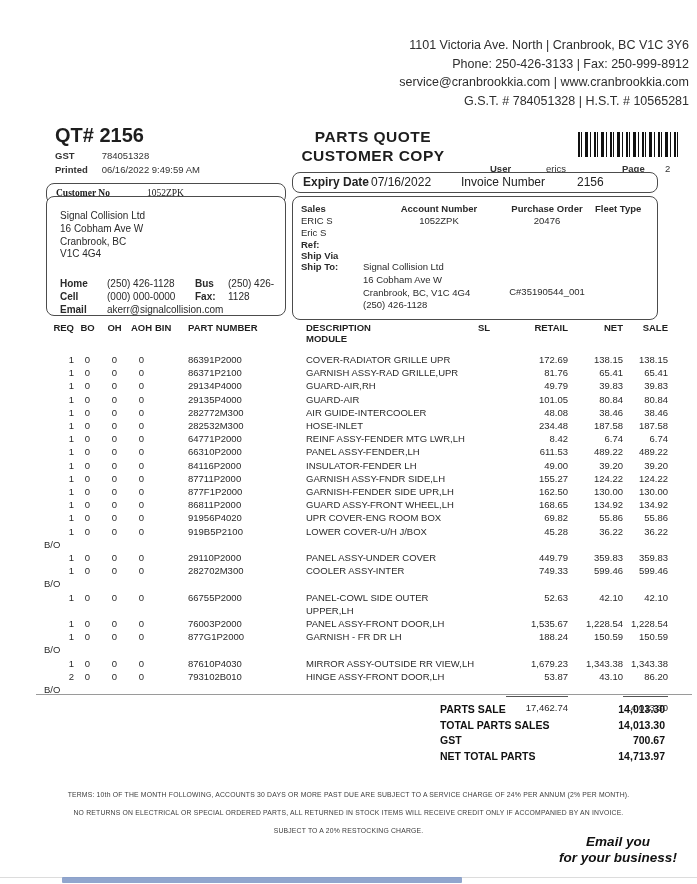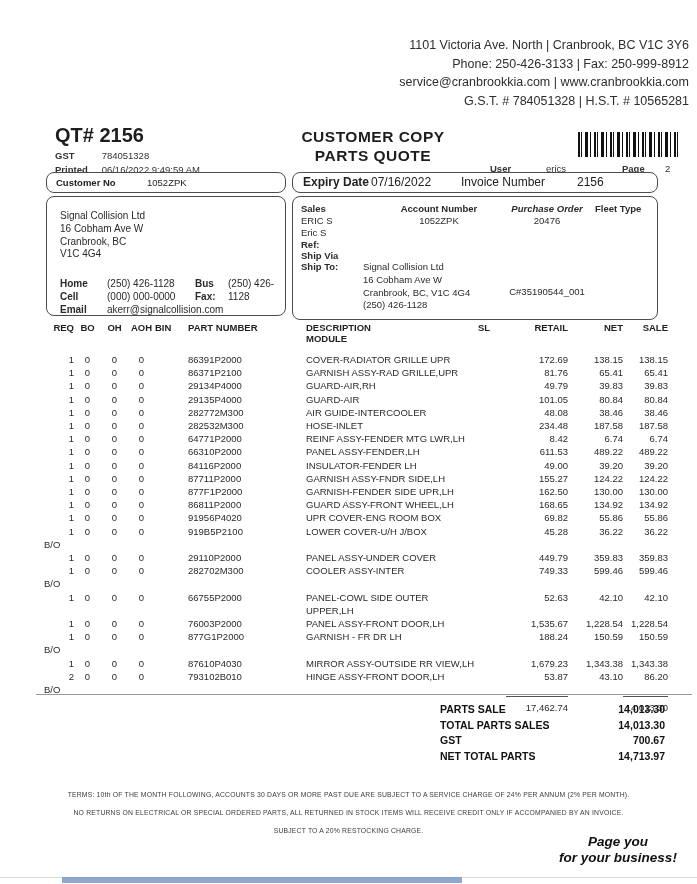--- a/index.html
+++ b/index.html
@@ -26,21 +26,21 @@
   }
   .user-line { position:absolute; left:480px; top:163px; width:210px; font-size:9.5px; color:#333; }
   .user-line span { position:absolute; top:0; }
   .u-lbl { left:10px; font-weight:700; }
   .u-val { left:66px; }
   .p-lbl { left:142px; font-weight:700; }
   .p-val { left:185px; }
 
   
   .rbox { position:absolute; border:1.5px solid #4c4c4c; border-radius:8px; background:#fff; }
-  .custno-box { left:46px; top:172px; width:240px; height:21px; font-size:9.5px; line-height:19px; }
+  .custno-box { left:46px; top:183px; width:240px; height:21px; font-size:9.5px; line-height:19px;font-family:Liberation Serif, serif; }
   .custno-box .lbl { position:absolute; left:9px; font-weight:700; }
   .custno-box .val { position:absolute; left:100px; }
   .customer-box { left:46px; top:196px; width:240px; height:120px; padding:13px 8px 0 13px;
                   font-size:10px; line-height:12.8px; color:#2a2a2a; }
   .contact-grid { margin-top:17px; }
   .contact-grid .row { position:relative; height:12.8px; }
   .contact-grid .l1 { position:absolute; left:0; font-weight:700; }
   .contact-grid .v1 { position:absolute; left:47px; }
   .contact-grid .l2 { position:absolute; left:135px; font-weight:700; }
   .contact-grid .v2 { position:absolute; left:168px; }
@@ -111,22 +111,22 @@
       <span class="lbl">GST</span>
       <span>784051328</span>
     </div>
     <div class="meta-line">
       <span class="lbl">Printed</span>
       <span>06/16/2022 9:49:59 AM</span>
     </div>
   </div>
 
   <div class="titles">
+    <div>PARTS QUOTE</div>
     <div>CUSTOMER COPY</div>
-    <div>PARTS QUOTE</div>
   </div>
 
   <div class="barcode"></div>
 
   <div class="user-line">
     <span class="u-lbl">User</span>
     <span class="u-val">erics</span>
     <span class="p-lbl">Page</span>
     <span class="p-val">2</span>
   </div>
@@ -164,21 +164,21 @@
   <div class="rbox expiry-box">
     <span class="e-lbl">Expiry Date</span>
     <span class="e-val">07/16/2022</span>
     <span class="i-lbl">Invoice Number</span>
     <span class="i-val">2156</span>
   </div>
 
   <div class="rbox sales-box">
     <span class="s-hdr" style="left:8px; top:6px;">Sales</span>
     <span class="s-hdr" style="left:96px; top:6px; width:100px; text-align:center;">Account Number</span>
-    <span class="s-hdr" style="left:204px; top:6px; width:100px; text-align:center;font-style:italic;">Purchase Order</span>
+    <span class="s-hdr" style="left:204px; top:6px; width:100px; text-align:center;">Purchase Order</span>
     <span class="s-hdr" style="left:302px; top:6px;">Fleet Type</span>
     <span style="left:8px; top:18px;">ERIC S</span>
     <span style="left:96px; top:18px; width:100px; text-align:center;">1052ZPK</span>
     <span style="left:204px; top:18px; width:100px; text-align:center;">20476</span>
     <span style="left:8px; top:30px;">Eric S</span>
     <span style="left:204px; top:45px; width:100px; text-align:center;margin-top:44px;">C#35190544_001</span>
     <span class="s-hdr" style="left:8px; top:42px;">Ref:</span>
     <span class="s-hdr" style="left:8px; top:53px;">Ship Via</span>
     <span class="s-hdr" style="left:8px; top:64px;">Ship To:</span>
     <div class="blk shipto-block">
@@ -582,20 +582,20 @@
     </div>
 
   <div class="sig-row">
     <span>CUSTOMER SIGNATURE:</span>
     <span class="sig-line sig1"></span>
     <span>DATE:</span>
     <span class="sig-line sig2"></span>
   </div>
 
   <div class="thanks">
-    <div>Page you</div>
+    <div>Email you</div>
     <div>for your business!</div>
   </div>
 
   <div class="bottom-line"></div>
   <div class="bottom-strip"></div>
 
 </div>
 
 </body></html>

